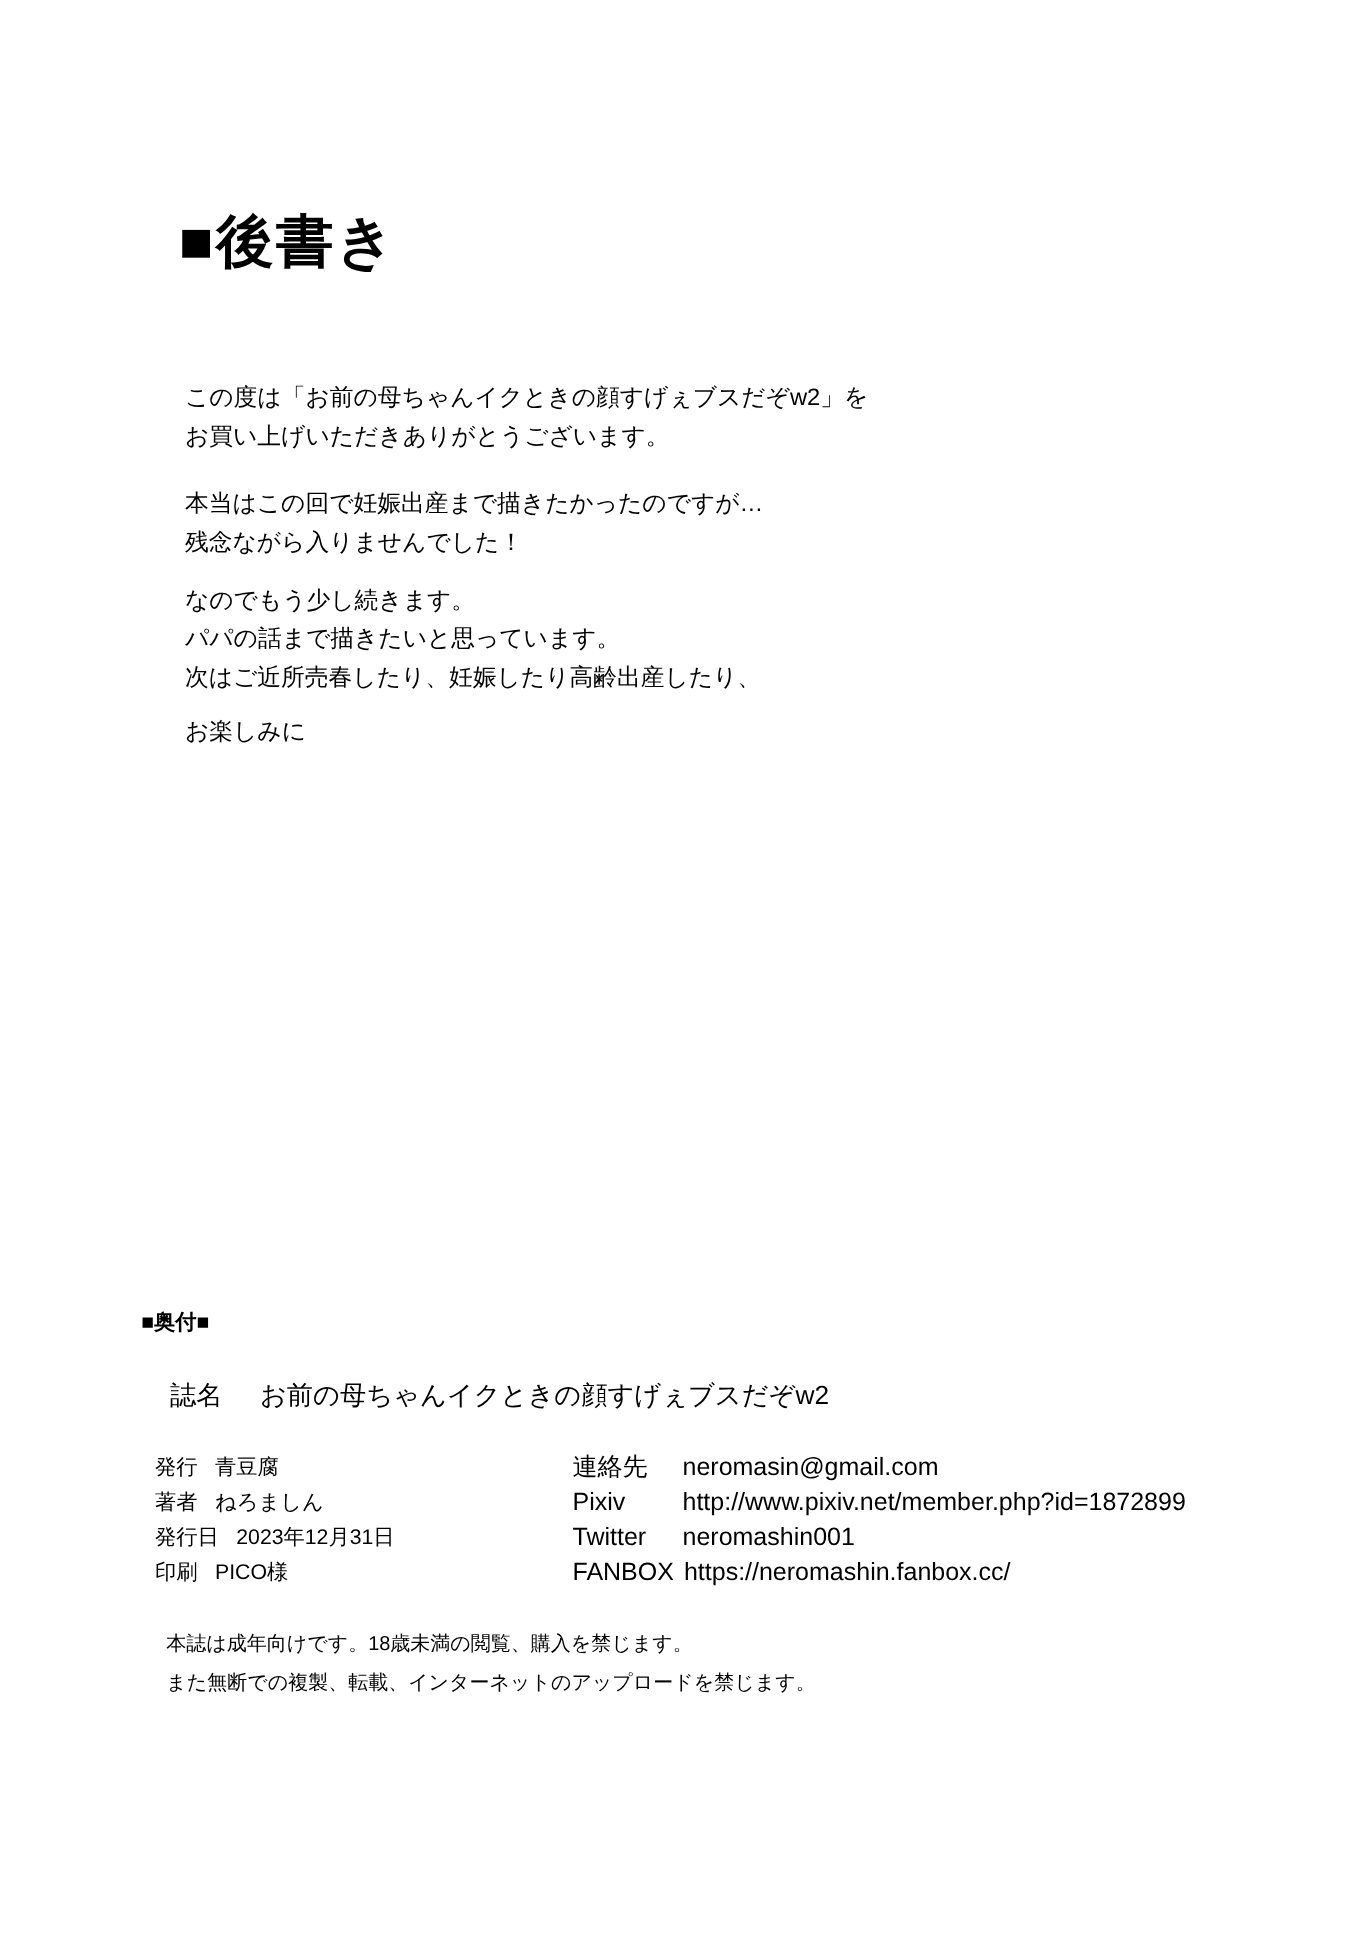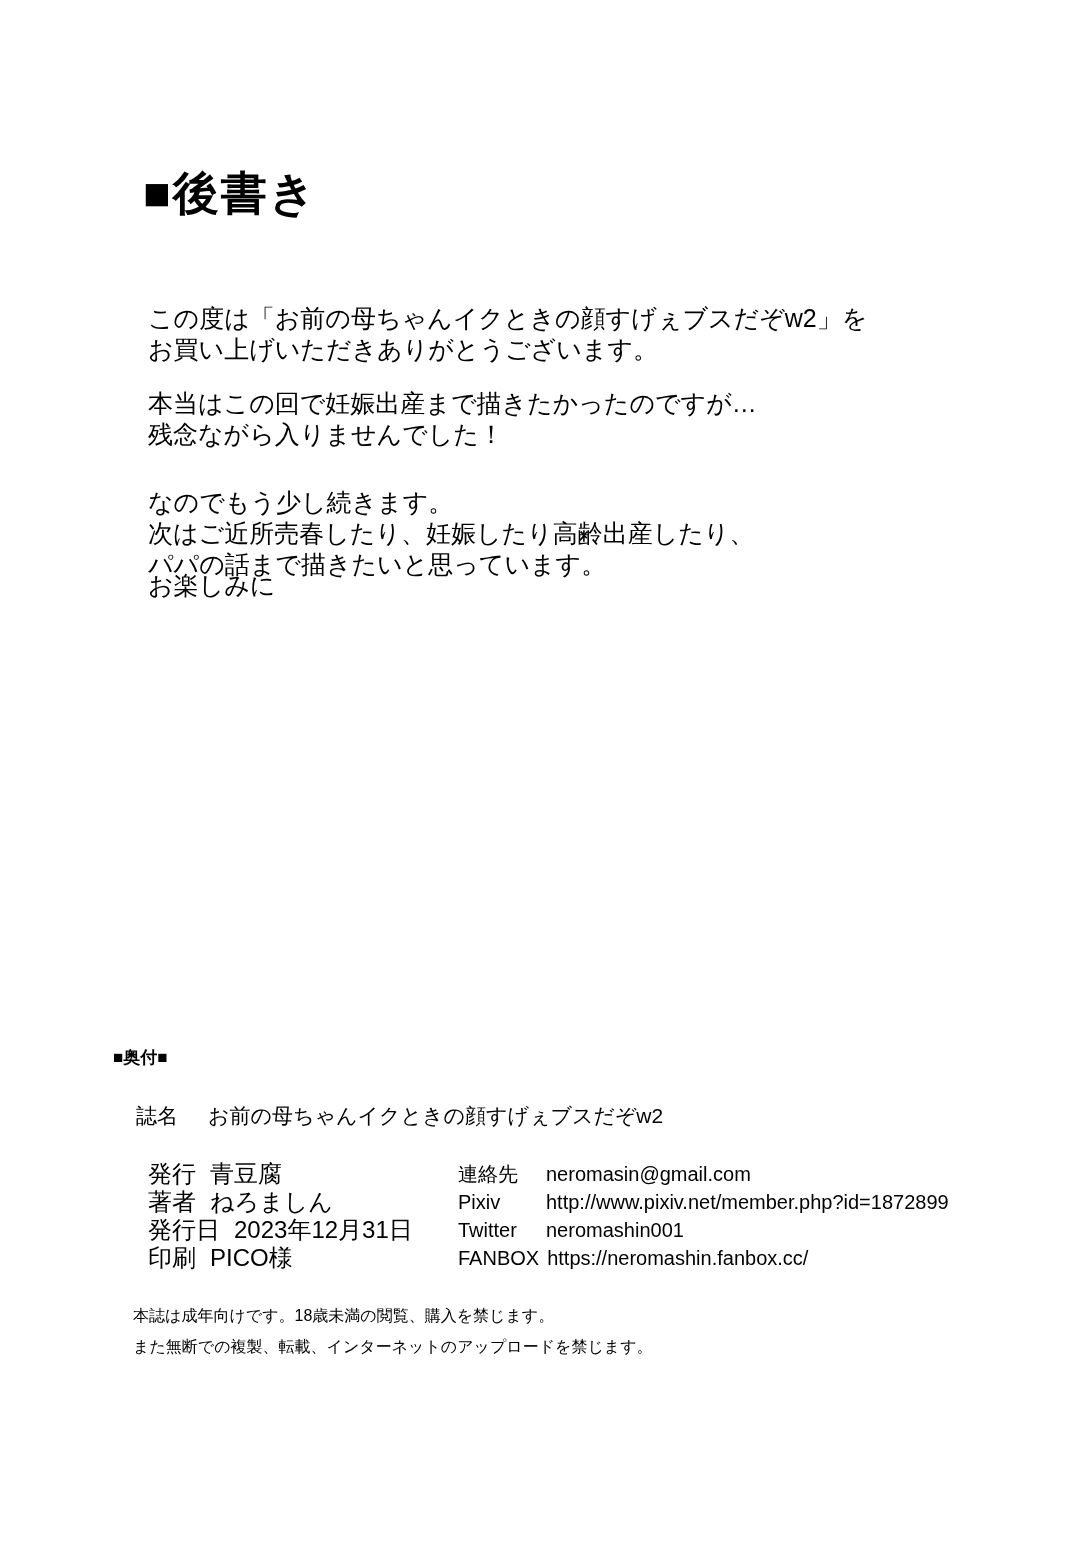--- a/index.html
+++ b/index.html
@@ -23,28 +23,28 @@
     margin: 0;
     font-size: 46px;
     font-weight: bold;
     letter-spacing: 2px;
     white-space: nowrap;
   }
   .para {
     position: absolute;
     left: 148px;
     margin: 0;
-    font-size: 25px;
+    font-size: 19px;
     line-height: 31px;
     white-space: nowrap;
   }
   .para .line { display: block; }
   .p1 { top: 303px; }
   .p2 { top: 388px; }
-  .p3 { top: 487px; }
+  .p3 { top: 465px; }
   .p4 { top: 570px; }
 
   .colophon-header {
     position: absolute;
     left: 113px;
     top: 1046px;
     margin: 0;
     font-size: 17px;
     font-weight: bold;
     white-space: nowrap;
@@ -53,23 +53,23 @@
     position: absolute;
     left: 136px;
     top: 1102px;
     font-size: 21px;
     white-space: nowrap;
   }
   .booklet-title-row .label { margin-right: 30px; }
 
   .pub-col {
     position: absolute;
-    left: 148px;
+    left: 124px;
     top: 1160px;
-    font-size: 24px;
+    font-size: 17px;
     line-height: 28px;
     white-space: nowrap;
   }
   .pub-col .row { display: block; }
   .pub-col .label { display: inline-block; margin-right: 14px; }
 
   .contact-col {
     position: absolute;
     left: 458px;
     top: 1160px;
@@ -103,22 +103,22 @@
     <span class="line">お買い上げいただきありがとうございます。</span>
   </p>
 
   <p class="para p2">
     <span class="line">本当はこの回で妊娠出産まで描きたかったのですが…</span>
     <span class="line">残念ながら入りませんでした！</span>
   </p>
 
   <p class="para p3">
     <span class="line">なのでもう少し続きます。</span>
+    <span class="line">パパの話まで描きたいと思っています。</span>
     <span class="line">次はご近所売春したり、妊娠したり高齢出産したり、</span>
-    <span class="line">パパの話まで描きたいと思っています。</span>
   </p>
 
   <p class="para p4">
     <span class="line">お楽しみに</span>
   </p>
 
   <h2 class="colophon-header">■奥付■</h2>
 
   <div class="booklet-title-row">
     <span class="label">誌名</span><span class="value">お前の母ちゃんイクときの顔すげぇブスだぞw2</span>

